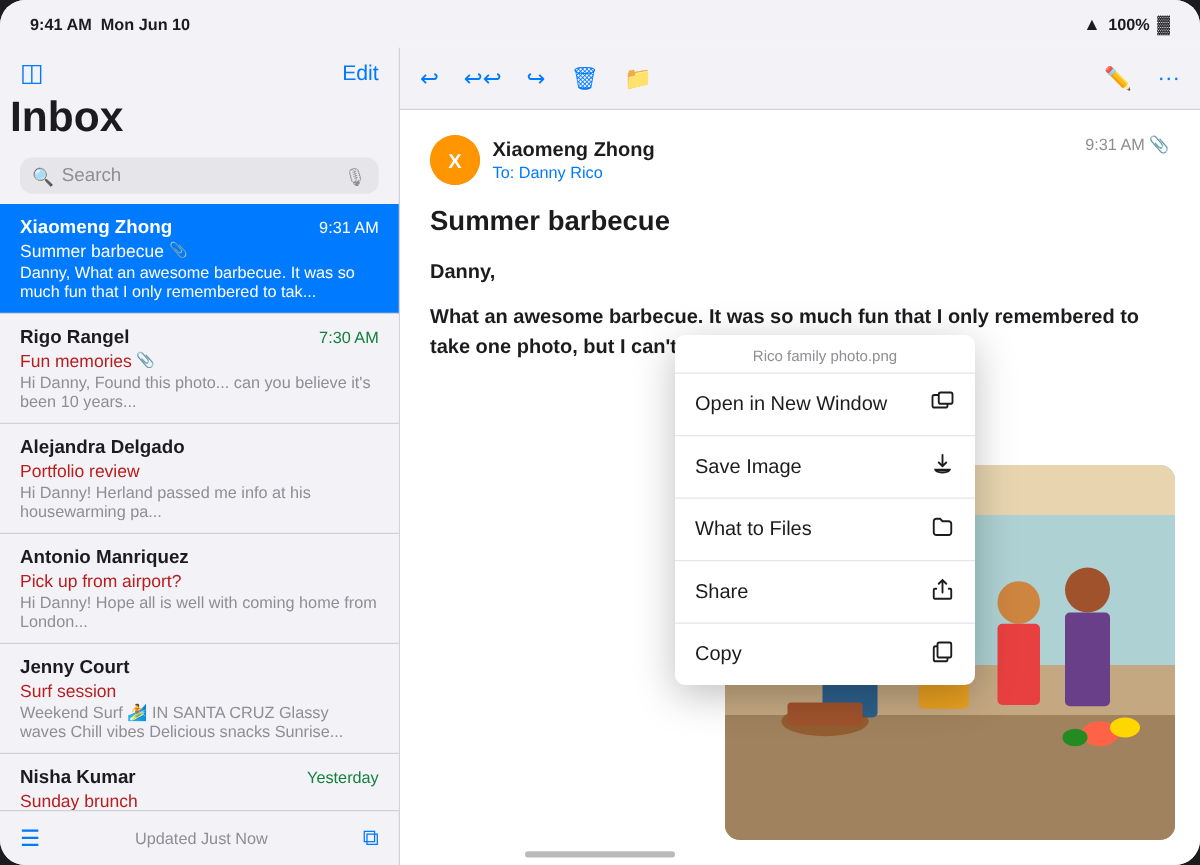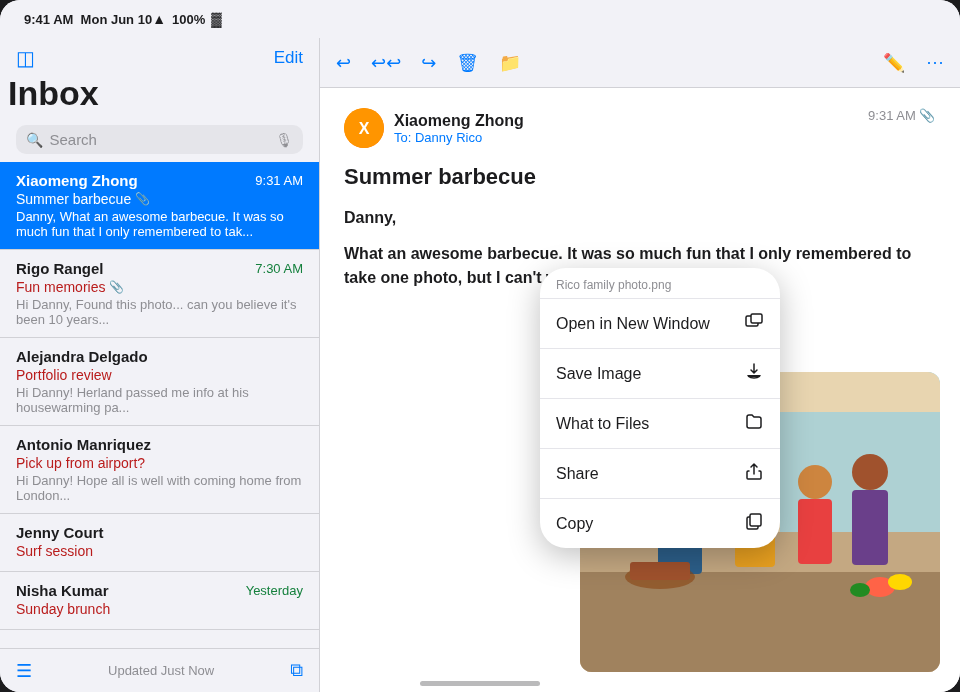--- a/index.html
+++ b/index.html
@@ -25,21 +25,21 @@
     
     .status-bar {
       position: absolute;
       top: 0;
       left: 0;
       right: 0;
       height: 38px;
       background: #f2f2f7;
       display: flex;
       align-items: center;
-      justify-content: flex-start;
+      justify-content: space-between;
       padding: 16px 24px;
       z-index: 100;
       font-size: 13px;
       font-weight: 600;
     }
     .status-bar-left { color: #1c1c1e; }
     .status-bar-right {
       display: flex;
       align-items: center;
       gap: 6px;
@@ -293,24 +293,25 @@
       bottom: 0;
       z-index: 200;
     }
 
     .context-menu {
       position: absolute;
       top: 230px;
       left: 220px;
       width: 240px;
       background: #fff;
-      border-radius: 26px;
+      border-radius: 8px;
       box-shadow: 0 8px 32px rgba(0,0,0,0.25);
       overflow: hidden;
       z-index: 201;
+      text-align: center;
     }
 
     .context-menu-filename {
       font-size: 12px;
       color: #8e8e93;
       padding: 10px 16px 6px;
       border-bottom: 1px solid #e5e5ea;
     }
 
     .context-menu-item {
@@ -418,20 +419,21 @@
           <div class="email-subject">Pick up from airport?</div>
           <div class="email-preview">Hi Danny! Hope all is well with coming home from London...</div>
         </div>
 
         <div class="email-item">
           <div class="email-item-header">
             <span class="email-sender">Jenny Court</span>
             <span class="email-time"></span>
           </div>
           <div class="email-subject">Surf session</div>
+          <div class="email-preview">Weekend Surf 🏄 IN SANTA CRUZ Glassy waves Chill vibes Delicious snacks Sunrise...</div>
         </div>
 
         <div class="email-item">
           <div class="email-item-header">
             <span class="email-sender">Nisha Kumar</span>
             <span class="email-time">Yesterday</span>
           </div>
           <div class="email-subject">Sunday brunch</div>
 
         </div>

